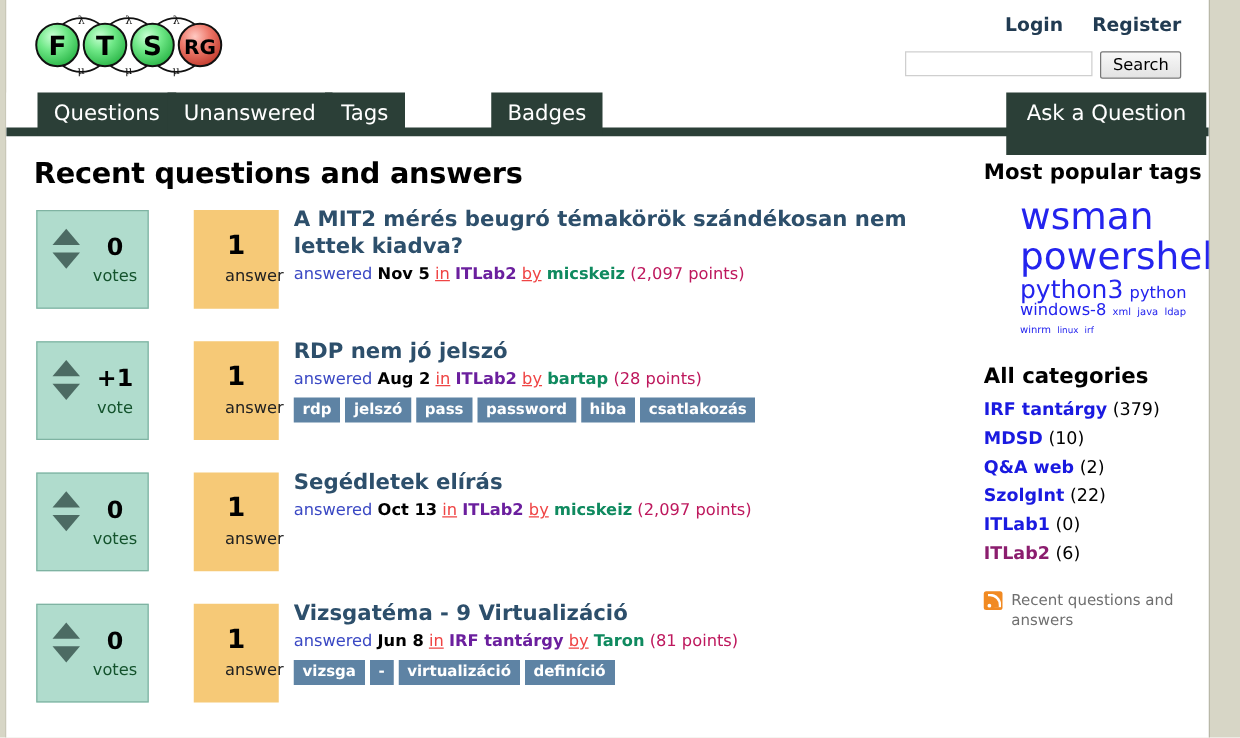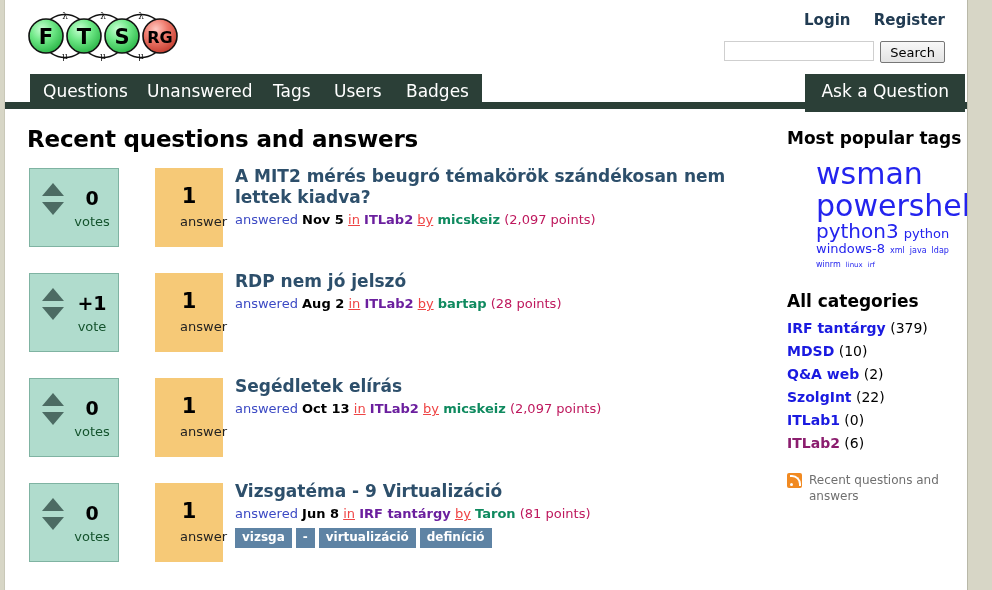--- a/index.html
+++ b/index.html
@@ -84,21 +84,21 @@
     box-sizing: border-box;
     cursor: pointer;
     white-space: nowrap;
   }
   #nav-underline {
     position: absolute; left: 0; right: 0; top: 28px; height: 7px;
     background: #2b3f37;
   }
   #ask-button {
     position: absolute; top: 0; right: 2px;
-    height: 38px; line-height: 34px;
+    height: 50px; line-height: 34px;
     padding: 0 16px;
     background: #2b3f37;
     color: #ffffff;
     font-size: 17px;
     cursor: pointer;
     white-space: nowrap;
   }
 
   
   #content { position: relative; }
@@ -332,21 +332,20 @@
       <button id="search-button">Search</button>
     </div>
   </div>
 
   <div id="navbar">
     <div id="nav-underline"></div>
     <div id="navstrip">
       <div class="nav-tab" style="left:25px">Questions</div>
       <div class="nav-tab" style="left:129px">Unanswered</div>
       <div class="nav-tab" style="left:255px">Tags</div>
-      <div class="nav-tab" style="left:316px">Users</div>
       <div class="nav-tab" style="left:388px">Badges</div>
       <div id="ask-button">Ask a Question</div>
     </div>
   </div>
 
   <div id="content">
 
     <div id="main">
       <h1 id="page-title">Recent questions and answers</h1>
       <div id="question-list">
@@ -394,20 +393,21 @@
      <a class="q-title">RDP nem jó jelszó</a>
      <div class="q-meta">
        <span class="m-action">answered</span>
        <span class="m-when">Aug 2</span>
        <span class="m-plain">in</span>
        <span class="m-cat">ITLab2</span>
        <span class="m-plain">by</span>
        <span class="m-user">bartap</span>
        <span class="m-points">(28 points)</span>
      </div>
+     <div class="taglist"><span class="tag">rdp</span><span class="tag">jelszó</span><span class="tag">pass</span><span class="tag">password</span><span class="tag">hiba</span><span class="tag">csatlakozás</span></div>
    </div>
           </div>
           <div class="q-item">
             <div class="votebox">
      <div class="arrows">
        <div class="arrow-up"></div>
        <div class="arrow-down"></div>
      </div>
      <div class="vote-num">0</div>
      <div class="vote-label">votes</div>

